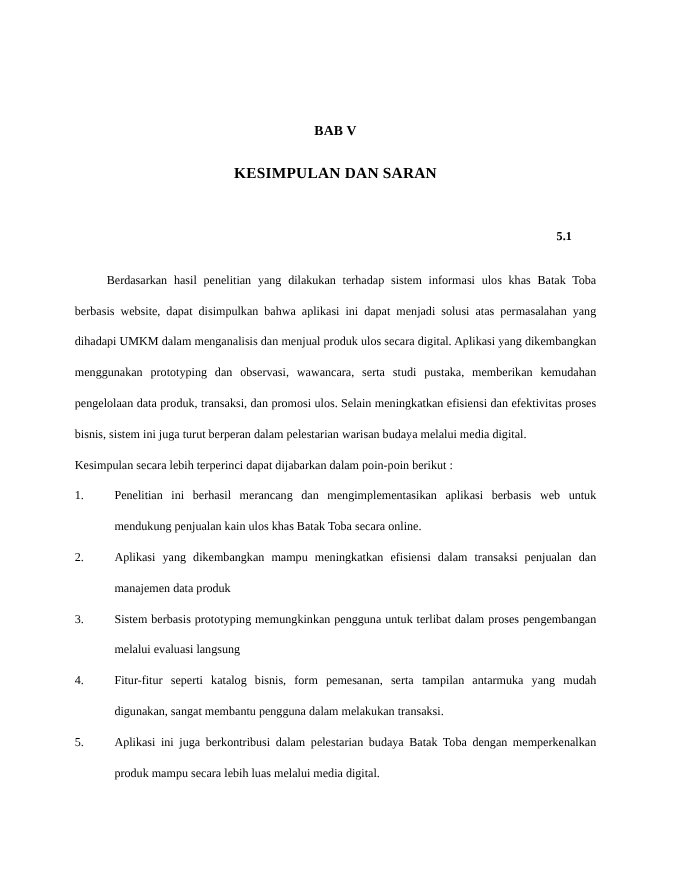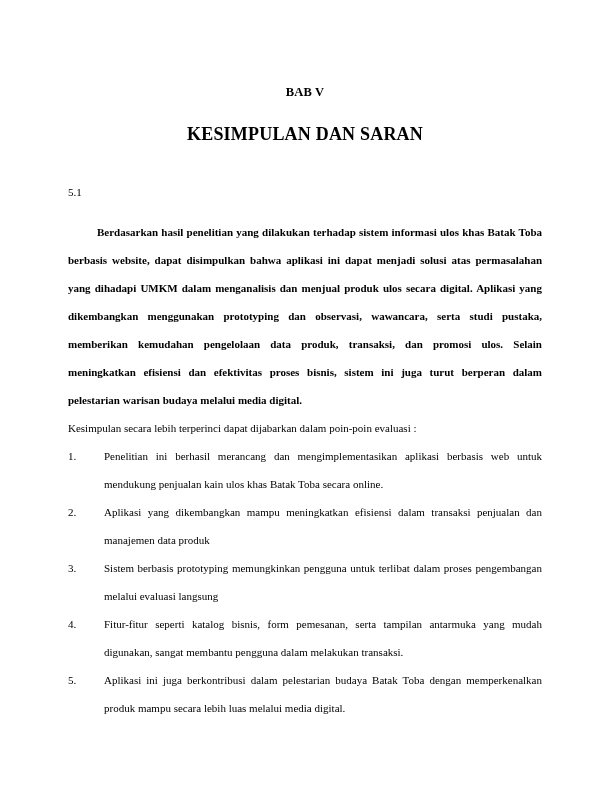--- a/index.html
+++ b/index.html
@@ -15,20 +15,21 @@
     -webkit-font-smoothing: none;
   }
 
   .page {
     position: relative;
     width: 612px;
     height: 734px;
     box-sizing: border-box;
     padding: 0;
     overflow: hidden;
+    margin-top: 27px;
   }
 
   .content {
     position: absolute;
     left: 68px;
     top: 86px;
     width: 474px;
   }
 
   .chapter-heading {
@@ -36,52 +37,52 @@
     font-weight: bold;
     font-size: 12.5px;
     letter-spacing: 0.2px;
     margin: 0;
     line-height: 1.0;
   }
 
   .chapter-title {
     text-align: center;
     font-weight: bold;
-    font-size: 18px;
+    font-size: 14px;
     letter-spacing: 0.2px;
     margin: 0;
     padding-top: 26px;
     line-height: 1.0;
   }
 
   .section-heading {
     margin: 0;
     padding-top: 44px;
     font-size: 11px;
-    font-weight: normal;
+    font-weight: bold;
     line-height: 1.0;
     display: flex;
+    justify-content: flex-end;
   }
   .section-number {
     width: 36px;
     flex: 0 0 36px;
   }
   .section-label {
     flex: 1 1 auto;
   }
 
   .body-paragraph {
     margin: 0;
     padding-top: 20px;
     font-size: 11px;
     line-height: 28px;
     text-align: justify;
     text-indent: 29px;
     text-justify: inter-word;
-    font-weight: bold;
   }
 
   .lead-line {
     margin: 0;
     font-size: 11px;
     line-height: 28px;
     text-align: left;
   }
 
   .numbered-list {
@@ -118,21 +119,21 @@
     <div class="chapter-heading">BAB V</div>
 
     <div class="chapter-title">KESIMPULAN DAN SARAN</div>
 
     <div class="section-heading">
       <span class="section-number">5.1</span>
     </div>
 
     <p class="body-paragraph">Berdasarkan hasil penelitian yang dilakukan terhadap sistem informasi ulos khas Batak Toba berbasis website, dapat disimpulkan bahwa aplikasi ini dapat menjadi solusi atas permasalahan yang dihadapi UMKM dalam menganalisis dan menjual produk ulos secara digital. Aplikasi yang dikembangkan menggunakan prototyping dan observasi, wawancara, serta studi pustaka, memberikan kemudahan pengelolaan data produk, transaksi, dan promosi ulos. Selain meningkatkan efisiensi dan efektivitas proses bisnis, sistem ini juga turut berperan dalam pelestarian warisan budaya melalui media digital.</p>
 
-    <p class="lead-line">Kesimpulan secara lebih terperinci dapat dijabarkan dalam poin-poin evaluasi :</p>
+    <p class="lead-line">Kesimpulan secara lebih terperinci dapat dijabarkan dalam poin-poin berikut :</p>
 
     <ol class="numbered-list">
       <li class="numbered-item">
         <span class="item-number">1.</span>
         <span class="item-text">Penelitian ini berhasil merancang dan mengimplementasikan aplikasi berbasis web untuk mendukung penjualan kain ulos khas Batak Toba secara online.</span>
       </li>
       <li class="numbered-item">
         <span class="item-number">2.</span>
         <span class="item-text">Aplikasi yang dikembangkan mampu meningkatkan efisiensi dalam transaksi penjualan dan manajemen data produk</span>
       </li>

